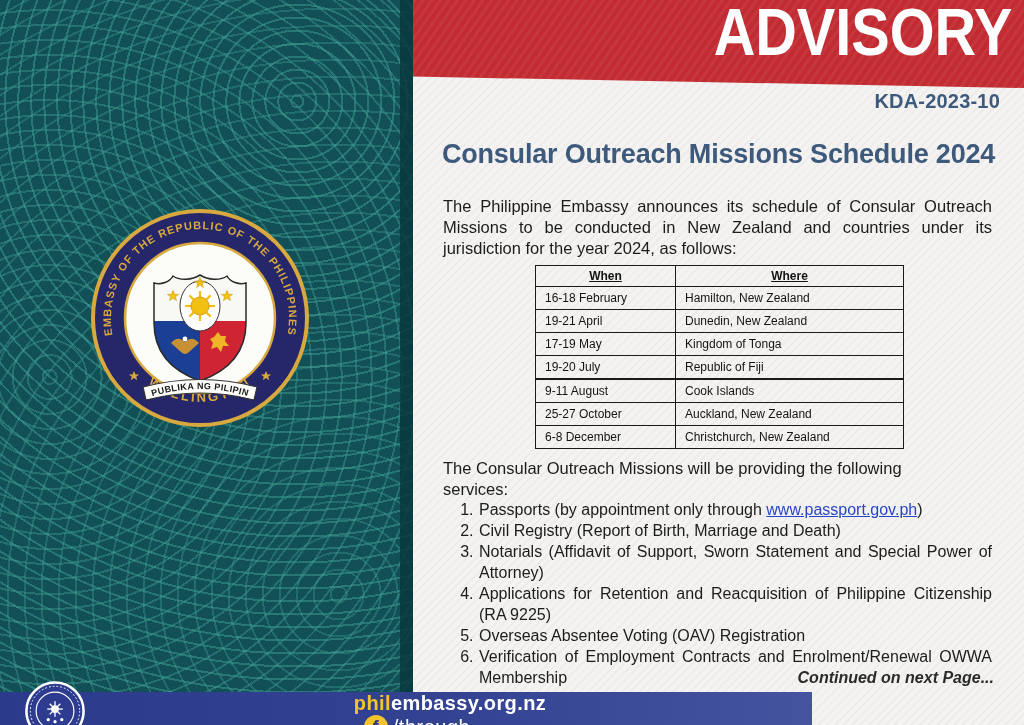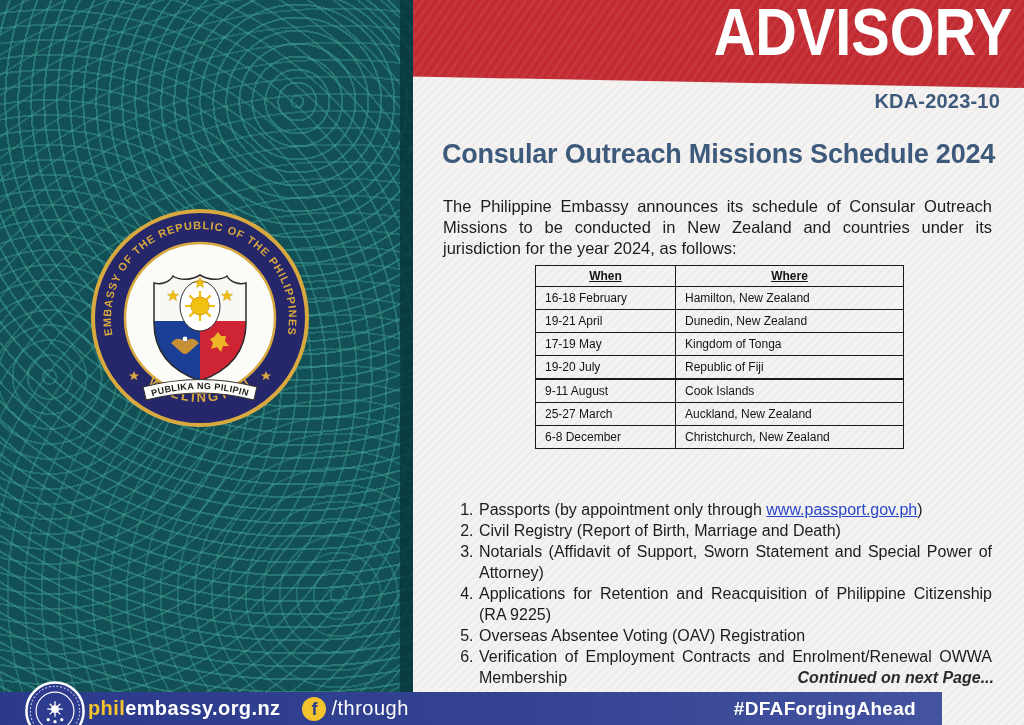--- a/index.html
+++ b/index.html
@@ -75,23 +75,23 @@
   }
   ol.services li{ padding-left:1px; }
   .svc-link{ color:#2a46c8; text-decoration:underline; cursor:pointer; }
   .continued{
     position:absolute; top:653px; right:30px;
     font-size:16px; font-weight:bold; font-style:italic; color:#2a2a2a;margin-top:16px;
   }
 
   
   .footer-bar{
-    position:absolute; left:0; bottom:0; width:942px; height:33px;
+    position:absolute; left:0; bottom:0; width:812px; height:33px;
     background:linear-gradient(90deg,#2b3a8a 0%, #334392 55%, #44549f 100%);
-    display:flex; align-items:center;
+    display:flex; align-items:center;flex-direction:column;
   }
   .dfa-seal{ position:absolute; left:24px; bottom:-17px; width:62px; height:62px; z-index:3; }
   .site-url{ margin-left:88px; font-size:20px; font-weight:bold; color:#ffffff; letter-spacing:.4px; cursor:pointer; }
   .site-url .hl{ color:#f4c42d; }
   .fb-group{ display:flex; align-items:center; margin-left:22px; cursor:pointer; }
   .fb-circle{
     width:24px; height:24px; border-radius:50%; background:#f4c42d;
     color:#2c3a8a; font-weight:bold; font-size:18px; line-height:24px; text-align:center;
   }
   .fb-handle{ margin-left:5px; font-size:20px; color:#ffffff; letter-spacing:.5px; }
@@ -190,31 +190,32 @@
         </tr>
       </tbody>
         </table>
       <table class="t2">
         <tbody>
             <tr>
           <td class="c-when">9-11 August</td>
           <td class="c-where">Cook Islands</td>
         </tr>
         <tr>
-          <td class="c-when">25-27 March</td>
+          <td class="c-when">25-27 October</td>
           <td class="c-where">Auckland, New Zealand</td>
         </tr>
         <tr>
           <td class="c-when">6-8 December</td>
           <td class="c-where">Christchurch, New Zealand</td>
         </tr>
       </tbody>
         </table>
     </div>
 
+    <p class="services-intro">The Consular Outreach Missions will be providing the following services:</p>
 
     <ol class="services">
       <li><span>Passports (by appointment only through </span><a class="svc-link">www.passport.gov.ph</a><span>)</span></li>
       <li><span>Civil Registry (Report of Birth, Marriage and Death)</span></li>
       <li><span>Notarials (Affidavit of Support, Sworn Statement and Special Power of Attorney)</span></li>
       <li><span>Applications for Retention and Reacquisition of Philippine Citizenship (RA 9225)</span></li>
       <li><span>Overseas Absentee Voting (OAV) Registration</span></li>
       <li><span>Verification of Employment Contracts and Enrolment/Renewal OWWA Membership</span></li>
     </ol>
 

